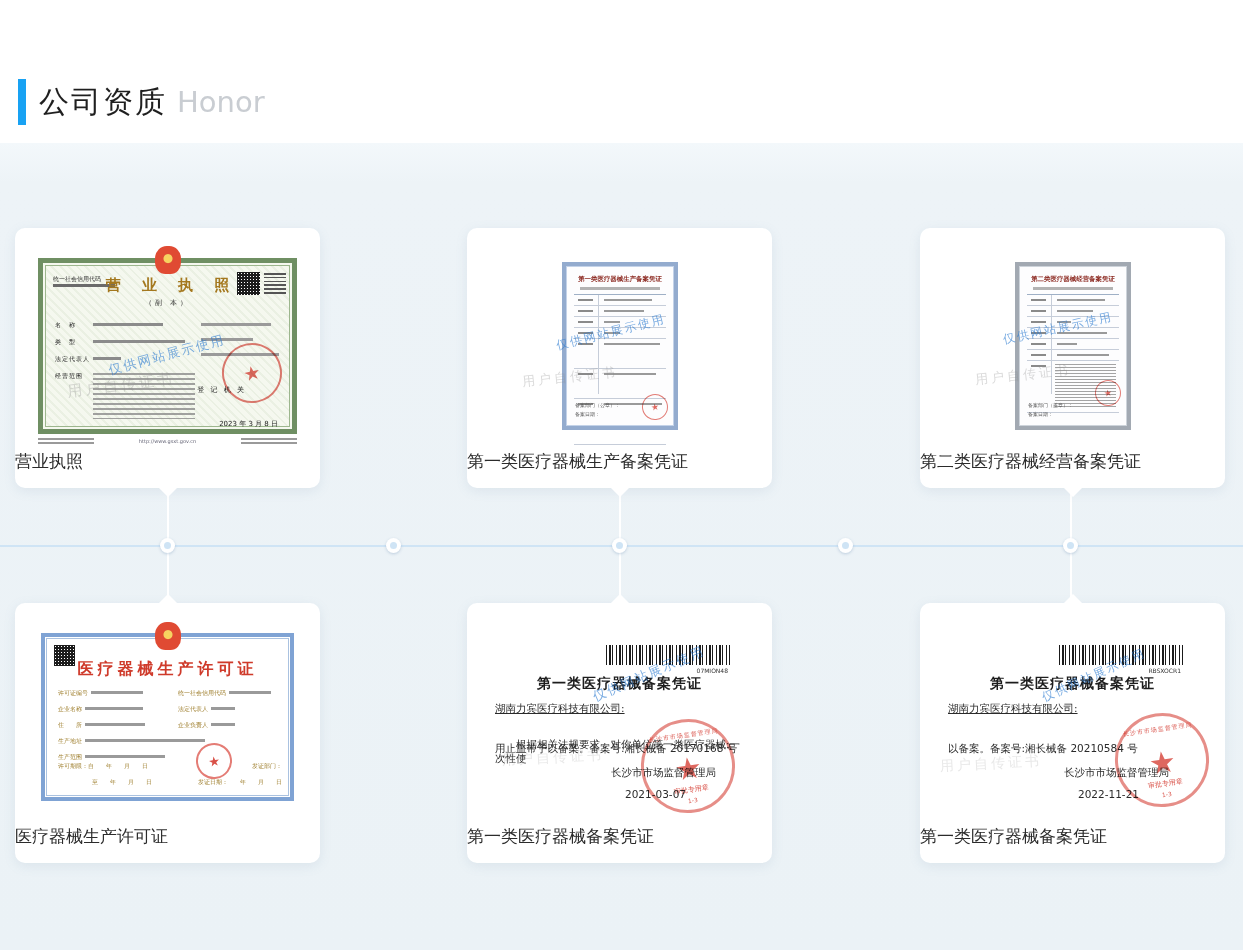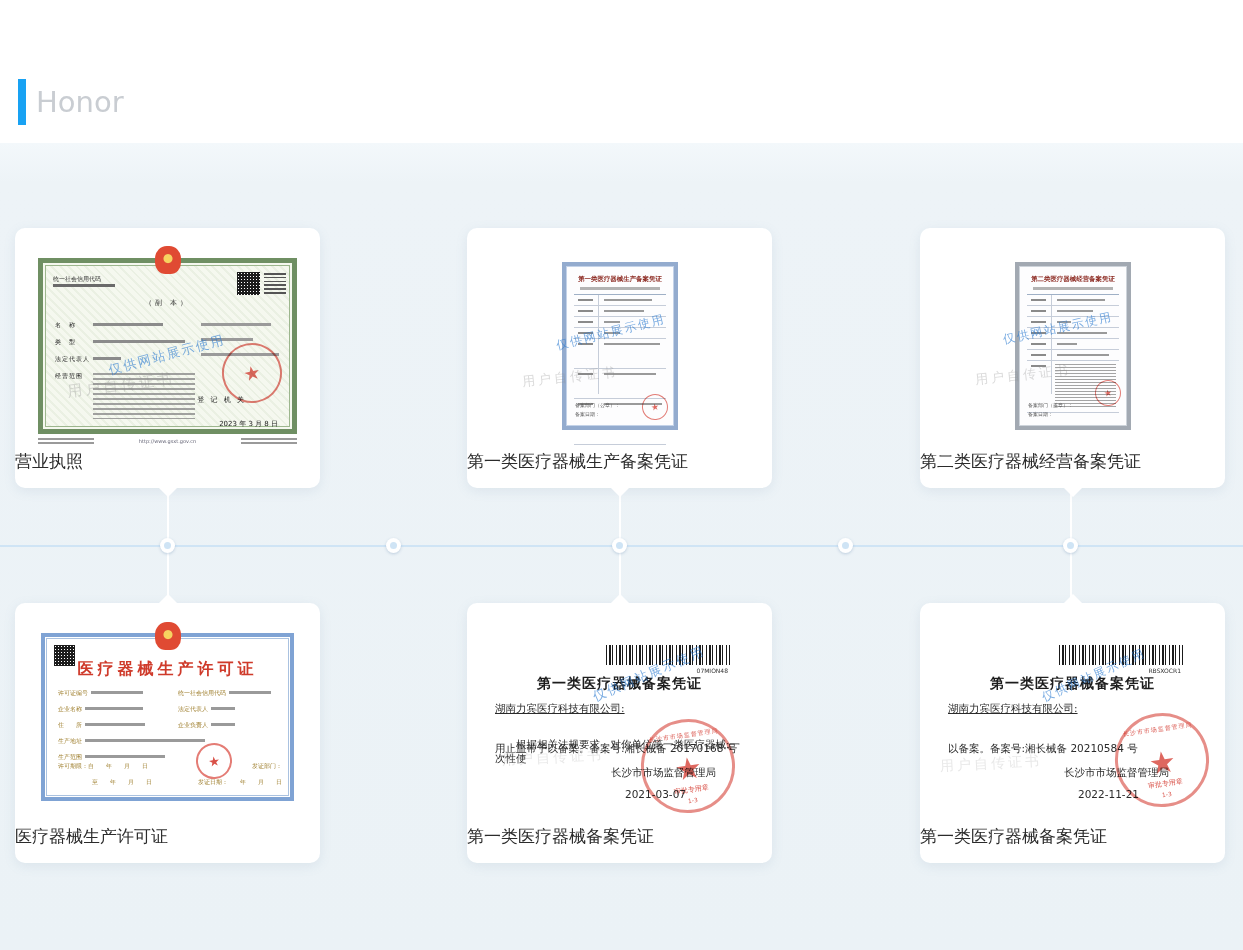--- a/index.html
+++ b/index.html
@@ -57,21 +57,21 @@
   .bl-qrtext { position:absolute; right:6px; top:10px; width:22px; }
   .bl-qrtext i { display:block; height:1.6px; background:#555; margin-bottom:2.2px; }
   .bl-fields { position:absolute; left:12px; top:58px; width:140px; }
   .f-row { display:flex; align-items:flex-start; margin-bottom:8px; font-size:6px; color:#222; }
   .f-row .lbl { width:38px; flex:none; letter-spacing:1px; }
   .f-row .val { height:3px; background:#8b8b8b; margin-top:2px; }
   .scope-lines { width:128px; height:46px; margin-top:1px;
     background:repeating-linear-gradient(180deg,#8b8b8b 0 1.5px, transparent 1.5px 5px); opacity:.8; }
   .bl-right { position:absolute; left:158px; top:60px; width:80px; }
   .bl-right i { display:block; height:3px; background:#9a9a9a; margin-bottom:12px; }
-  .bl-issuer { position:absolute; right:46px; bottom:24px; font-size:7px; color:#222; letter-spacing:2px;text-align:center; }
+  .bl-issuer { position:absolute; right:46px; bottom:34px; font-size:7px; color:#222; letter-spacing:2px;text-align:center; }
   .bl-date { position:absolute; right:14px; bottom:0; font-size:7px; color:#222; }
   .seal { border-radius:50%; position:absolute; mix-blend-mode:multiply; display:flex; align-items:center; justify-content:center; }
   .bl-seal { right:10px; bottom:26px; width:60px; height:60px; border:2px solid rgba(217,69,58,.7);
     color:rgba(217,69,58,.8); font-size:19px; transform:rotate(-12deg); }
   .bl-foot { position:absolute; left:23px; top:210px; width:259px; display:flex; justify-content:space-between; align-items:flex-start; }
   .foot-lines { width:56px; }
   .foot-lines i { display:block; height:1.6px; background:#9a9a9a; margin-bottom:2.4px; }
   .bl-url { font-size:5px; color:#667; }
 
   
@@ -125,20 +125,21 @@
   .doc-seal .stamp { position:absolute; bottom:15px; left:0; right:0; text-align:center; font-size:7px; color:rgba(214,66,56,.9); }
   .doc-seal .no { position:absolute; bottom:6px; left:0; right:0; text-align:center; font-size:6px; color:rgba(214,66,56,.9); }
 </style>
 </head>
 <body>
 
 <div class="page">
 
   <div class="section-header">
     <div class="accent-bar"></div>
+    <div class="sec-zh">公司资质</div>
     <div class="sec-en">Honor</div>
   </div>
 
   <div class="content-band"></div>
 
   <div class="timeline-line"></div>
   <div class="vconn" style="left:167px;"></div>
   <div class="vconn" style="left:619px;"></div>
   <div class="vconn" style="left:1070px;"></div>
   <div class="timeline-dot" style="left:160px;"></div>
@@ -147,20 +148,21 @@
   <div class="timeline-dot" style="left:838px;"></div>
   <div class="timeline-dot" style="left:1063px;"></div>
 
   <div class="card" style="left:15px; top:228px;">
     <div class="bl">
       <div class="emblem">
           <span>★</span>
         </div>
       <div class="bl-code-label">统一社会信用代码</div>
       <div class="bl-code-bar"></div>
+      <div class="bl-title">营 业 执 照</div>
       <div class="bl-sub">（副 本）</div>
       <div class="bl-qr"></div>
       <div class="bl-qrtext">
           <i></i>
           <i></i>
           <i></i>
           <i></i>
           <i></i>
           <i></i>
         </div>

